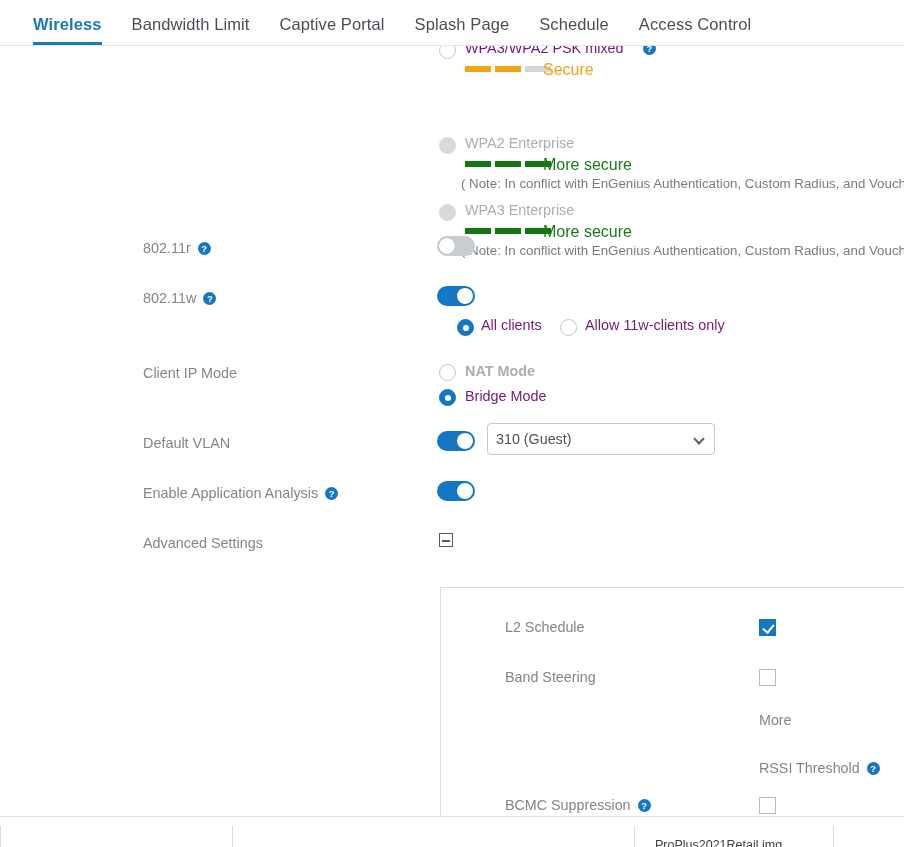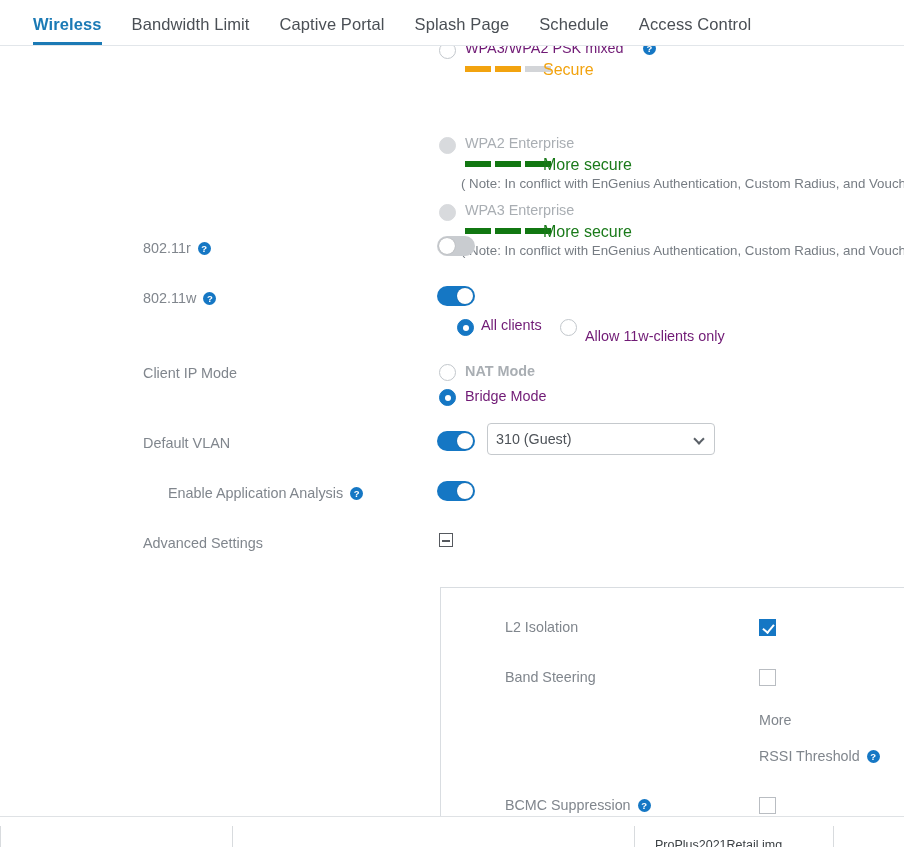--- a/index.html
+++ b/index.html
@@ -339,21 +339,21 @@
     <div class="row" style="top:244px;">
       <div class="lbl" style="top:0px;">
         <span>802.11w</span><span class="help">?</span>
       </div>
       <div class="toggle on" style="left:437px; top:-4px;"></div>
 
       <div class="radio checked" style="left:457px; top:29px;"></div>
       <div class="optlabel act" style="left:481px; top:27px;">All clients</div>
 
       <div class="radio" style="left:560px; top:29px;"></div>
-      <div class="optlabel act" style="left:585px; top:38px;text-align:center;">Allow 11w-clients only</div>
+      <div class="optlabel act" style="left:585px; top:27px;text-align:center;">Allow 11w-clients only</div>
     </div>
 
     <div class="row" style="top:319px;">
       <div class="lbl" style="top:0px;">Client IP Mode</div>
 
       <div class="radio" style="left:439px; top:-1px;"></div>
       <div class="optlabel" style="left:465px; top:-2px;font-weight:bold;">NAT Mode</div>
 
       <div class="radio checked" style="left:439px; top:24px;"></div>
       <div class="optlabel act" style="left:465px; top:23px;">Bridge Mode</div>
@@ -364,41 +364,41 @@
       <div class="toggle on" style="left:437px; top:-4px;"></div>
       <div class="selwrap" style="left:487px; top:-12px;">
         <select class="vlan">
           <option>310 (Guest)</option>
         </select>
         <div class="selcaret"></div>
       </div>
     </div>
 
     <div class="row" style="top:439px;">
-      <div class="lbl" style="top:0px;margin-left:25px;">
+      <div class="lbl" style="top:0px;">
         <span>Enable Application Analysis</span><span class="help">?</span>
       </div>
       <div class="toggle on" style="left:437px; top:-4px;"></div>
     </div>
 
     <div class="row" style="top:489px;">
       <div class="lbl" style="top:0px;">Advanced Settings</div>
       <div class="collapse-icon" style="left:439px; top:-2px;"></div>
     </div>
 
     <div class="advpanel">
-      <div class="adv-lbl" style="left:64px; top:31px;">L2 Isolation</div>
+      <div class="adv-lbl" style="left:64px; top:31px;">L2 Schedule</div>
       <div class="checkbox checked" style="left:318px; top:31px;"></div>
 
       <div class="adv-lbl" style="left:64px; top:81px;">Band Steering</div>
       <div class="checkbox" style="left:318px; top:81px;"></div>
 
       <div class="adv-lbl" style="left:318px; top:124px;">More</div>
 
-      <div class="adv-lbl" style="left:318px; top:160px;">
+      <div class="adv-lbl" style="left:318px; top:172px;">
         <span>RSSI Threshold</span><span class="help">?</span>
       </div>
 
       <div class="adv-lbl" style="left:64px; top:209px;">
         <span>BCMC Suppression</span><span class="help">?</span>
       </div>
       <div class="checkbox" style="left:318px; top:209px;"></div>
     </div>
 
   </div>

